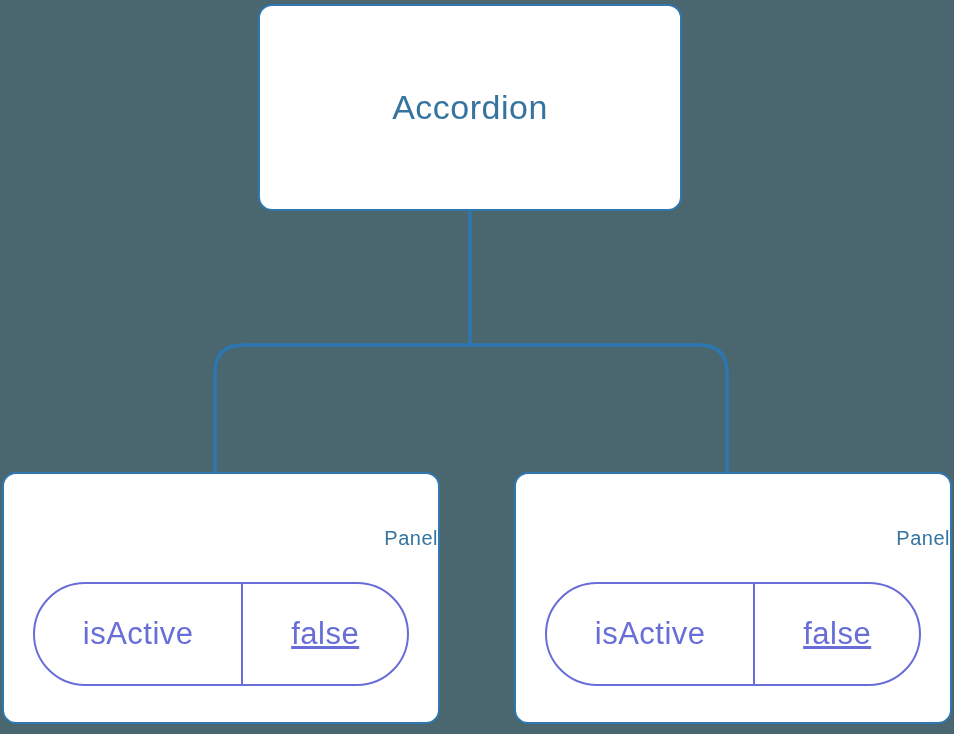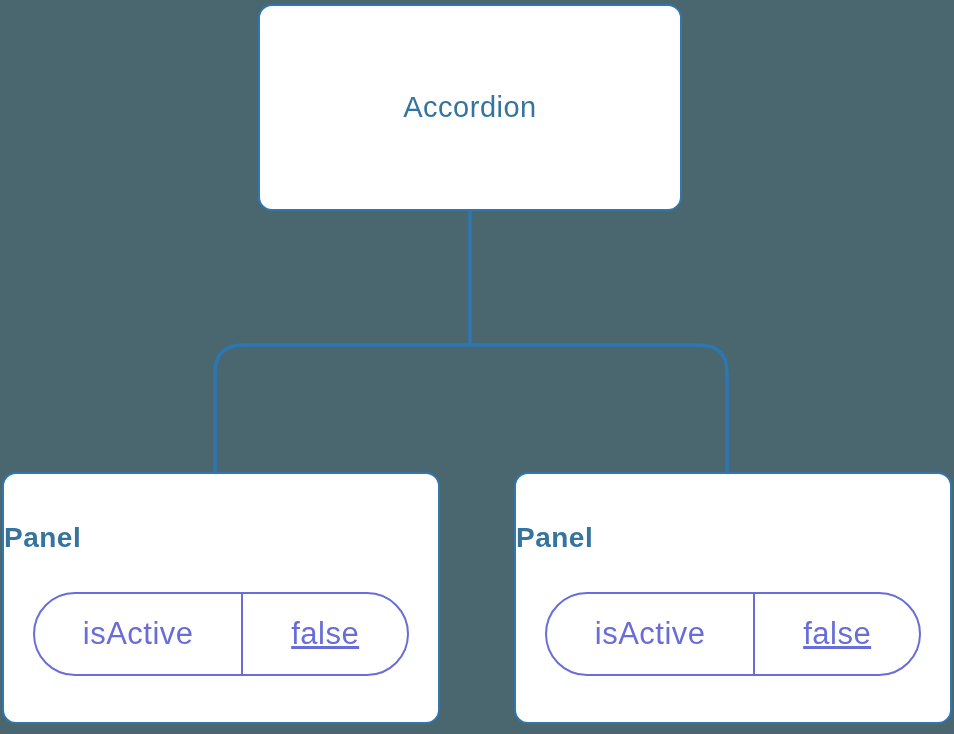--- a/index.html
+++ b/index.html
@@ -41,44 +41,44 @@
     border-radius: 14px;
   }
   .node-root {
     left: 258px; top: 4px;
     width: 424px; height: 207px;
     display: flex;
     align-items: center;
     justify-content: center;
   }
   .node-root .node-label {
-    font-size: 29px;
+    font-size: 34px;
     font-weight: 500;
     color: var(--title-color);
     letter-spacing: 0.5px;
   }
   .node-panel {
     top: 472px;
     width: 438px; height: 252px;
   }
   .node-panel-left  { left: 2px;  }
   .node-panel-right { left: 514px; }
   .panel-title {
     margin-top: 44px;
-    text-align: left;
-    font-size: 28px;
-    font-weight: 700;
+    text-align: right;
+    font-size: 20px;
+    font-weight: 400;
     color: var(--title-color);
     line-height: 40px;
     letter-spacing: 0.5px;
   }
   .state-pill {
     width: 376px;
-    height: 84px;
-    margin: 34px auto 0 auto;
+    height: 104px;
+    margin: 24px auto 0 auto;
     border: 2px solid var(--pill-color);
     border-radius: 52px;
     display: flex;
     align-items: stretch;
     overflow: hidden;
     background: var(--node-fill);
   }
   .pill-cell {
     display: flex;
     align-items: center;

